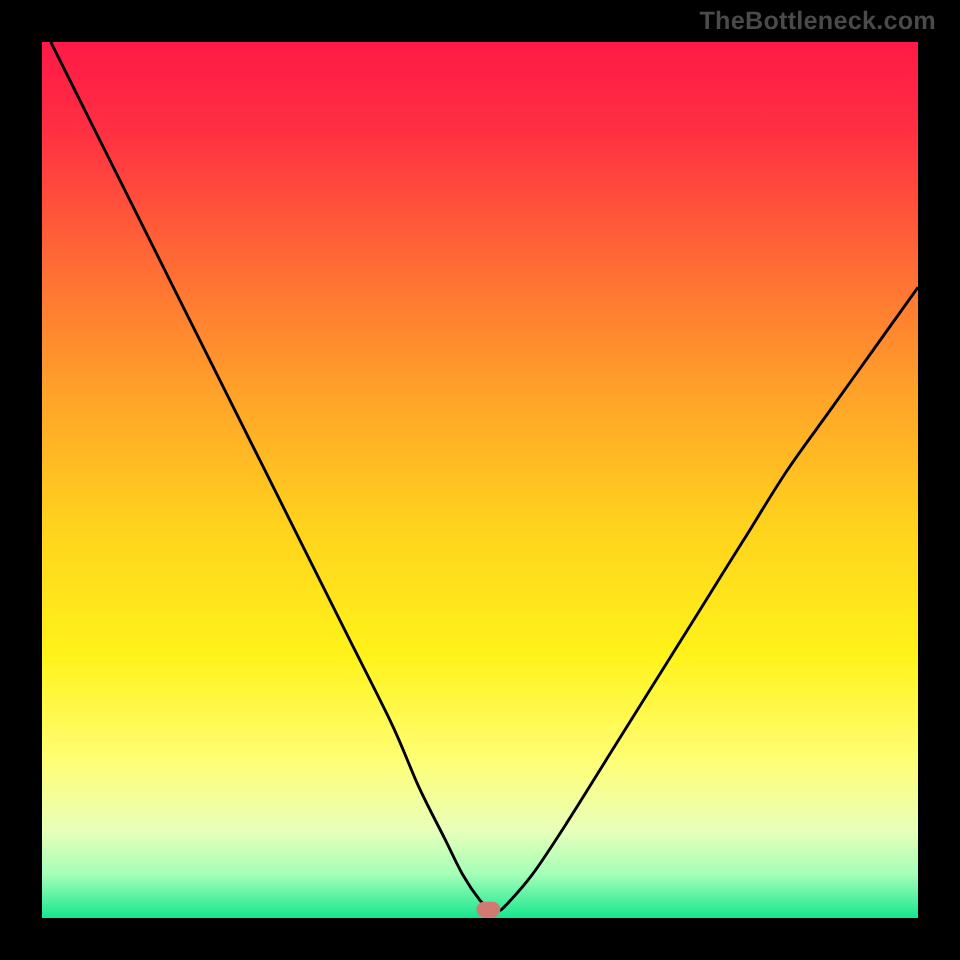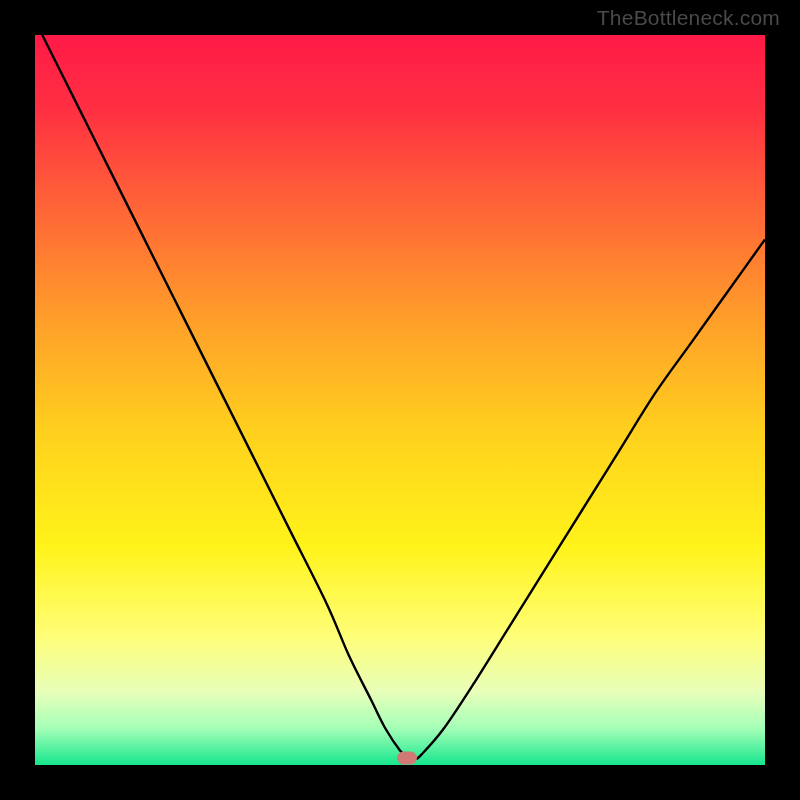--- a/index.html
+++ b/index.html
@@ -46,21 +46,21 @@
     height: 13px;
     border-radius: 7px;
     transform: translate(-50%, -50%);
   }
   .watermark {
     position: absolute;
     top: 6px;
     right: 20px;
     font-family: Arial, Helvetica, sans-serif;
     font-size: 21px;
-    font-weight: 400;
+    font-weight: 700;
     color: #4a4a4a;
     letter-spacing: 0.2px;
   }
 </style>
 </head>
 <body>
 
 <div class="frame">
   <div class="watermark">TheBottleneck.com</div>
 

